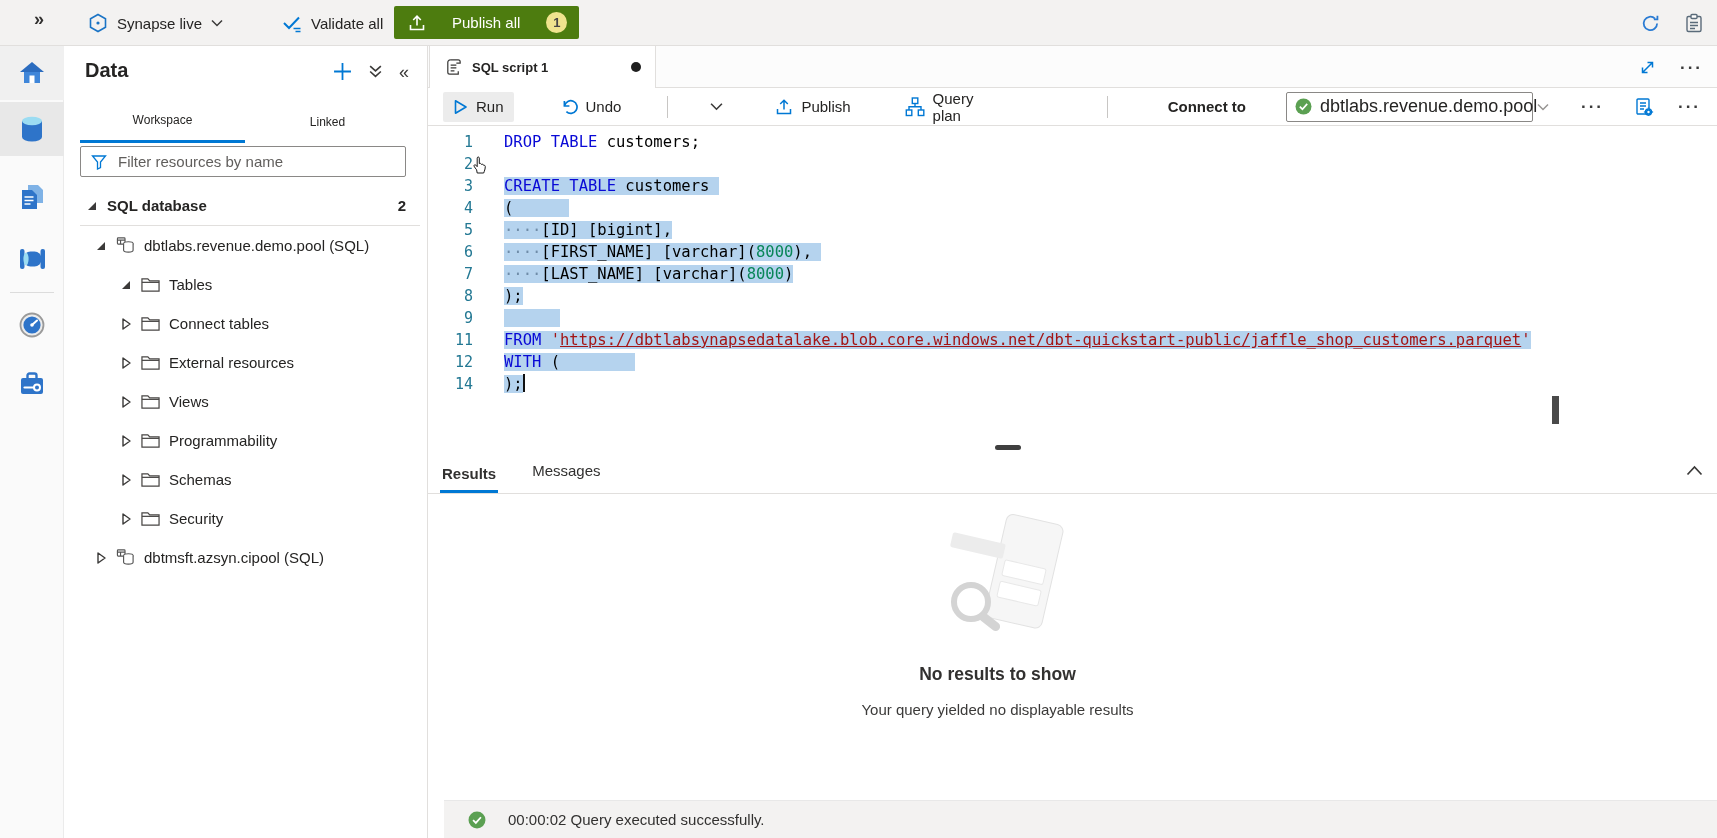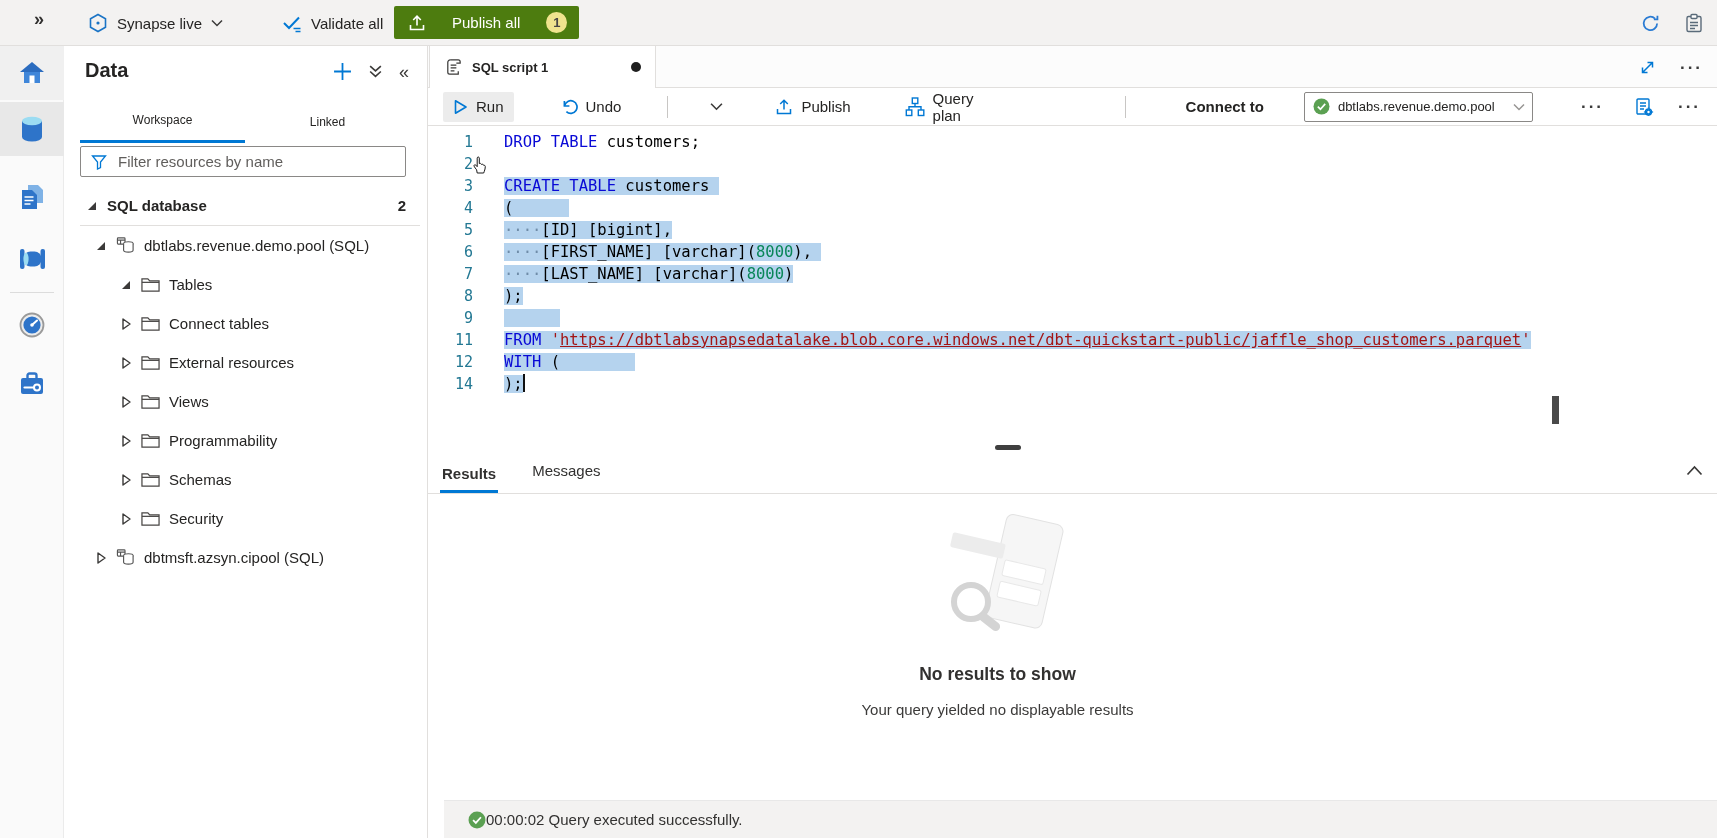--- a/index.html
+++ b/index.html
@@ -66,21 +66,21 @@
   .strip-icons{position:absolute;right:14px;top:0;height:42px;display:flex;align-items:center;gap:24px;}
   .ellipsis{font-size:17px;font-weight:700;letter-spacing:2px;color:#3a3a3a;line-height:1;}
   .toolbar{position:relative;height:38px;border-bottom:1px solid #e1dfdd;box-sizing:border-box;background:#fff;
            display:flex;align-items:center;padding-left:15px;flex:none;gap:30px;}
   .tbtn{display:flex;align-items:center;gap:8px;font-size:15px;color:#252423;cursor:pointer;height:30px;padding:0 4px;}
   .tbtn.hovered{background:#ececec;border-radius:2px;padding:0 10px;}
   .vdiv{width:1px;height:22px;background:#c8c6c4;margin:0 12px;flex:none;}
   .connect-label{font-size:15px;font-weight:700;color:#252423;margin-left:18px;white-space:nowrap;}
   .pool-box{margin-left:10px;width:247px;height:30px;border:1px solid #8a8886;border-radius:2px;background:#fff;
             display:flex;align-items:center;box-sizing:border-box;cursor:pointer;}
-  .pool-label{margin-left:8px;font-size:13px;color:#252423;white-space:nowrap;}
+  .pool-label{margin-left:8px;font-size:18px;color:#252423;white-space:nowrap;}
   .toolbar-right{margin-left:auto;display:flex;align-items:center;gap:24px;margin-right:16px;}
   .hand-cursor{position:absolute;left:44px;top:67px;z-index:10;}
   
   .code{position:relative;height:319px;background:#fff;padding-top:5px;box-sizing:border-box;flex:none;
         font-family:"DejaVu Sans Mono",monospace;font-size:15.5px;line-height:22px;overflow:hidden;}
   .code-line{display:flex;height:22px;}
   .ln{width:45px;text-align:right;color:#237893;flex:none;font-size:15px;}
   .lc{margin-left:31px;white-space:pre;}
   .sel{background:#b5d3ee;}
   .ws{color:#6f8ca8;}
@@ -100,21 +100,21 @@
          display:flex;align-items:flex-end;padding-left:12px;flex:none;}
   .rtab{font-size:15px;color:#323130;padding:0 2px 11px 2px;margin-right:32px;cursor:pointer;border-bottom:3px solid transparent;}
   .rtab.active{font-weight:700;border-bottom:3px solid #0078d4;padding-bottom:8px;}
   .rcollapse{position:absolute;right:14px;top:14px;cursor:pointer;}
   .rcontent{flex:1;position:relative;min-height:0;}
   .empty{position:absolute;left:0;right:150px;top:18px;text-align:center;}
   .empty svg{display:inline-block;}
   .empty-title{font-size:17.5px;font-weight:700;color:#323130;margin-top:8px;}
   .empty-sub{font-size:15px;color:#3b3a39;margin-top:16px;}
   .statusbar{height:38px;flex:none;background:#f3f2f1;border-top:1px solid #e8e8e8;box-sizing:border-box;
-             display:flex;align-items:center;padding-left:24px;gap:0;margin-left:16px;}
+             display:flex;align-items:center;padding-left:24px;gap:22px;margin-left:16px;}
   .status-text{font-size:15px;color:#323130;}
 </style>
 </head>
 <body>
 
 <div class="topbar">
   <span class="tb-expand">»</span>
 
   <div class="tb-group tb-mode">
     <span>

